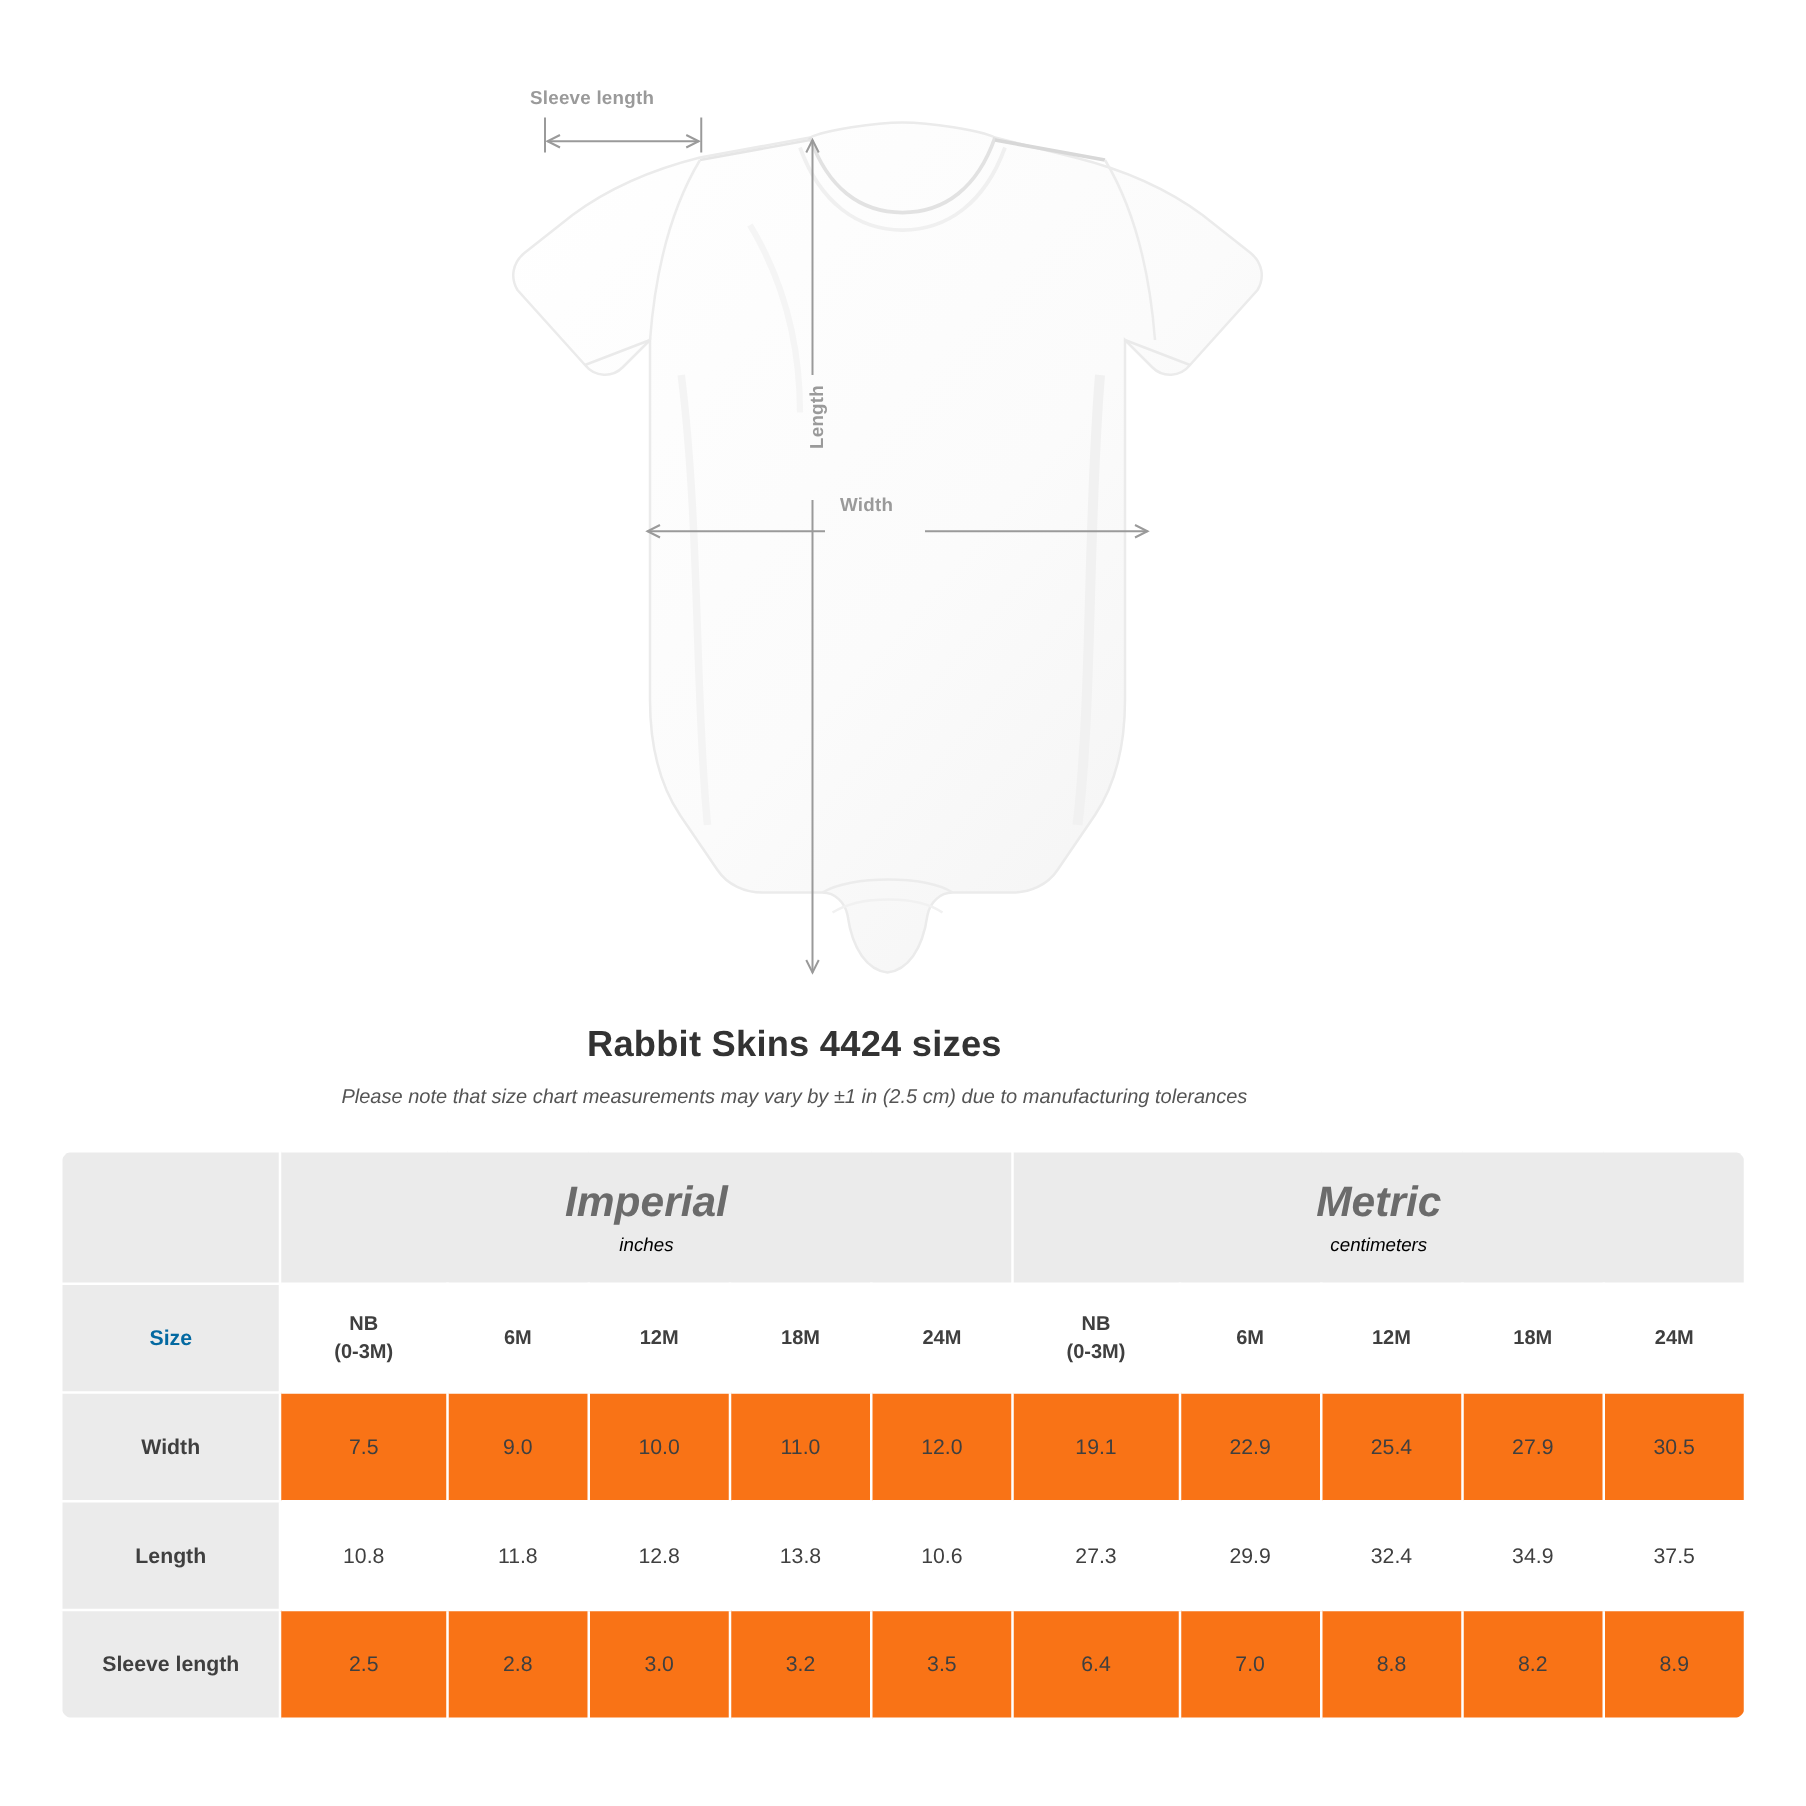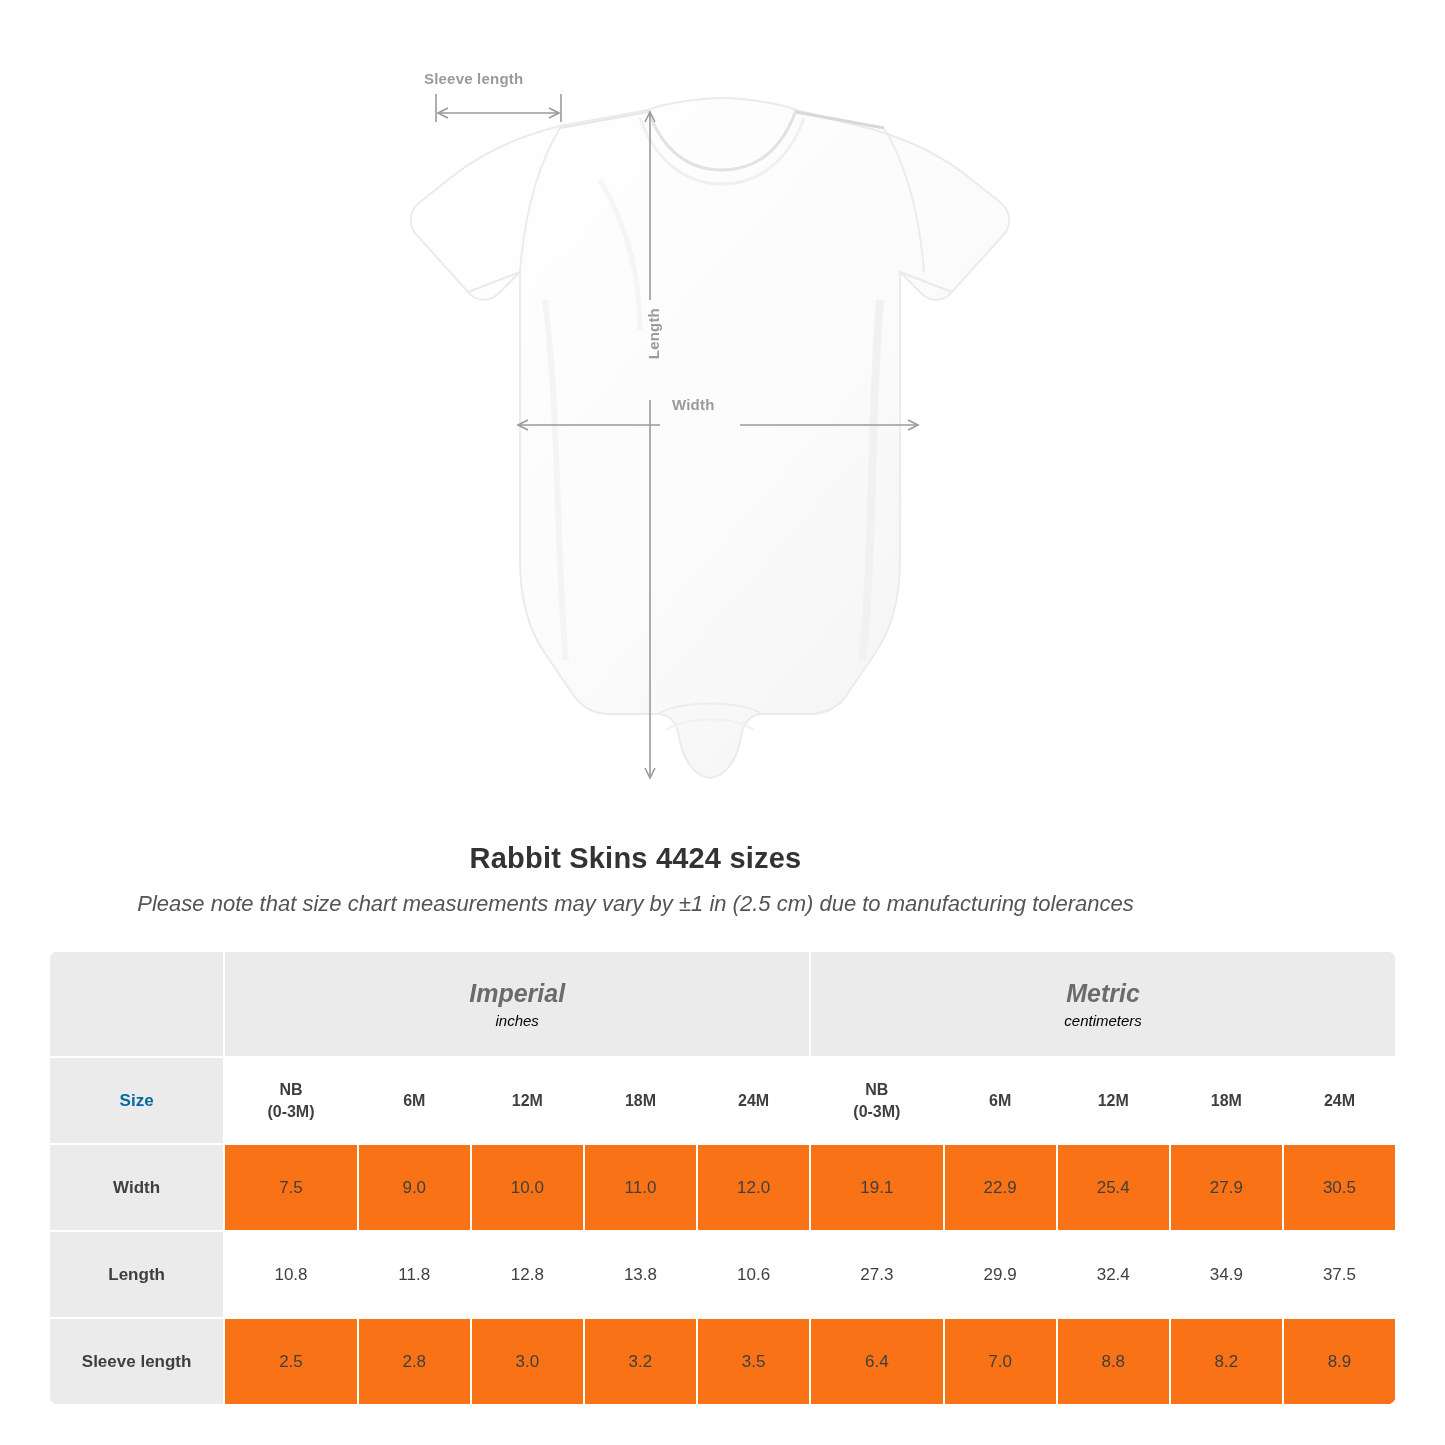--- a/index.html
+++ b/index.html
@@ -54,31 +54,30 @@
   .dim-label.length {
     left: 645px;
     top: 308px;
     writing-mode: vertical-rl;
     transform: rotate(180deg);
   }
 
   
   .title-block {
     text-align: center;
-    margin-top: 22px;
   }
   .chart-title {
     font-size: 29px;
     font-weight: bold;
     color: #333333;
     margin: 0;
     letter-spacing: .2px;
   }
   .chart-note {
-    font-size: 22px;
+    font-size: 16px;
     font-style: italic;
     color: #545454;
     margin: 16px 0 0 0;
   }
 
   
   .table-wrap {
     margin: 33px 48px 0 48px;
   }
   table.size-table {
@@ -93,21 +92,21 @@
     vertical-align: middle;
   }
 
   
   .unit-cell {
     background: #ebebeb;
     height: 104px;
     padding: 0;
   }
   .unit-name {
-    font-size: 25px;
+    font-size: 34px;
     font-style: italic;
     font-weight: bold;
     color: #6b6b6b;
     line-height: 1.15;
   }
   .unit-sub {
     font-size: 15px;
     font-style: italic;
     color: #000000;
     margin-top: 5px;

